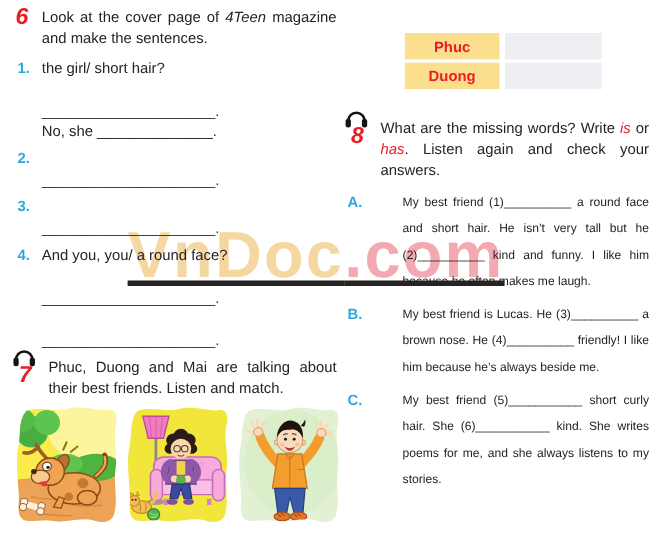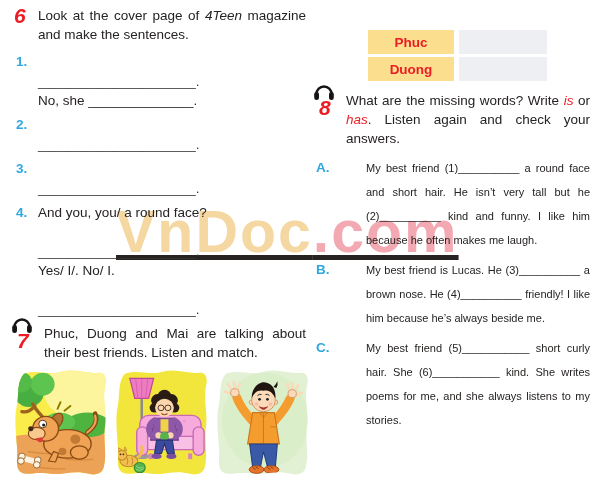--- a/index.html
+++ b/index.html
@@ -28,21 +28,21 @@
   .item-body{flex:1;font-size:13.5px;line-height:19px;}
   .line{display:block;}
   .blank{margin-top:20px;color:#3a3633;letter-spacing:0;}
 
   .ex7-head{margin-top:2px;margin-bottom:6px;}
   .pics{display:flex;gap:7px;margin-top:2px;}
   .pic{flex:none;text-align:center;width:94px;}
   .pic svg{display:block;}
   .pic-label{color:#2fa8e0;font-weight:bold;font-size:14px;margin-top:5px;}
 
-  .match-table{margin:24px 0 10px 52px;}
+  .match-table{margin:24px 0 26px 52px;}
   .mrow{display:flex;gap:5px;margin-bottom:3px;}
   .cell-name{width:86px;height:24px;background:#fbdf8e;color:#ec1c24;font-weight:bold;
              font-size:13.5px;display:flex;align-items:center;justify-content:center;}
   .cell-blank{width:88px;height:24px;background:#edeff2;}
 
   .ex8-head{margin-top:10px;margin-bottom:8px;}
   .para{display:flex;margin-bottom:6px;}
   .para-label{color:#2fa8e0;font-weight:bold;width:26px;flex:none;font-size:13.5px;line-height:24px;}
   .para-text{flex:1;font-size:11px;line-height:24px;text-align:justify;margin-left:24px;}
 </style>
@@ -58,20 +58,21 @@
     <div class="col-left">
 
       <div class="ex-head">
         <span class="ex-num plain-num">6</span>
         <div class="ex-title"><span>Look at the cover page of </span><i>4Teen</i><span> magazine and make the sentences.</span></div>
       </div>
 
       <div class="item">
         <span class="item-num">1.</span>
         <div class="item-body">
+          <span class="line">the girl/ short hair?</span>
           <span class="line blank">_____________________.</span>
           <span class="line">No, she ______________.</span>
         </div>
       </div>
 
       <div class="item">
         <span class="item-num">2.</span>
         <div class="item-body">
           <span class="line blank">_____________________.</span>
         </div>
@@ -82,21 +83,20 @@
         <div class="item-body">
           <span class="line blank">_____________________.</span>
         </div>
       </div>
 
       <div class="item">
         <span class="item-num">4.</span>
         <div class="item-body">
           <span class="line">And you, you/ a round face?</span>
           <span class="line blank">_____________________.</span>
-          <span class="line">Yes/ I/. No/ I.</span>
           <span class="line blank">_____________________.</span>
         </div>
       </div>
 
       <div class="ex-head ex7-head">
         <div class="num-stack">
           <svg class="hp" width="24" height="19" viewBox="0 0 24 19">
             <path d="M4.5 12 a7.5 7.5 0 0 1 15 0" fill="none" stroke="#171413" stroke-width="2.4"></path>
             <rect x="2.2" y="10" width="4.8" height="8" rx="2.3" fill="#171413"></rect>
             <rect x="17" y="10" width="4.8" height="8" rx="2.3" fill="#171413"></rect>

